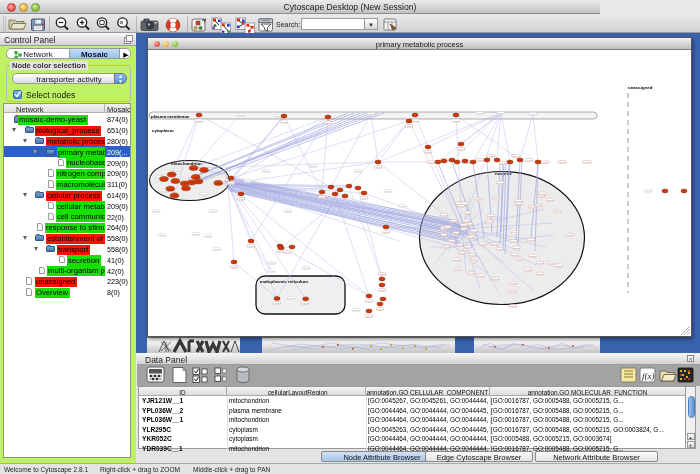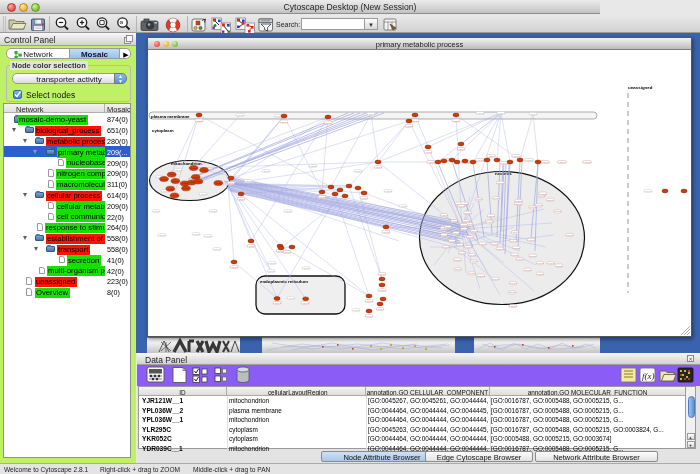--- a/index.html
+++ b/index.html
@@ -95,21 +95,21 @@
   font-size:7.5px; color:#222; text-align:center; padding-top:1.5px; }
 #netwin-title .tl { position:absolute; top:3px; width:6px; height:6px; border-radius:50%; }
 #netcanvas { position:absolute; left:0; top:13px; width:543px; height:285px; }
 
 
 #dp { left:137px; top:353px; width:563px; height:110px; background:#e3e3e3; }
 #dp-title { position:absolute; left:0; top:0; width:563px; height:12px;
   background:linear-gradient(#f7f7f7,#d2d2d2); border-bottom:1px solid #9d9d9d;
   font-size:8.5px; color:#222; padding:1.5px 0 0 8px; }
 #dp-toolbar { position:absolute; left:0; top:12px; width:563px; height:21px;
-  background:#8b5cf6; }
+  background:#a3a3a3; }
 #dp-table { position:absolute; left:1px; top:33px; width:548px; height:63px;
   background:#fff; border:1px solid #999; font-size:7px; }
 #dp-scroll { position:absolute; left:548px; top:33px; width:11px; height:63px;
   background:#f0f0f0; border:1px solid #999; }
 #dp-thumb { position:absolute; left:1.5px; top:8.6px; width:7px; height:22px;
   background:linear-gradient(90deg,#9ec3ee,#5b90d8); border-radius:3.5px; border:0.5px solid #4a7ab8; }
 .th { position:absolute; top:0; height:8.6px; background:linear-gradient(#f4f4f4,#dddddd);
   border-right:1px solid #aaa; border-bottom:1px solid #aaa; text-align:center;
   font-size:6.4px; color:#111; padding-top:1.5px; white-space:nowrap; overflow:hidden; }
 .td { position:absolute; height:9.5px; font-size:6.4px; color:#000; white-space:nowrap;

